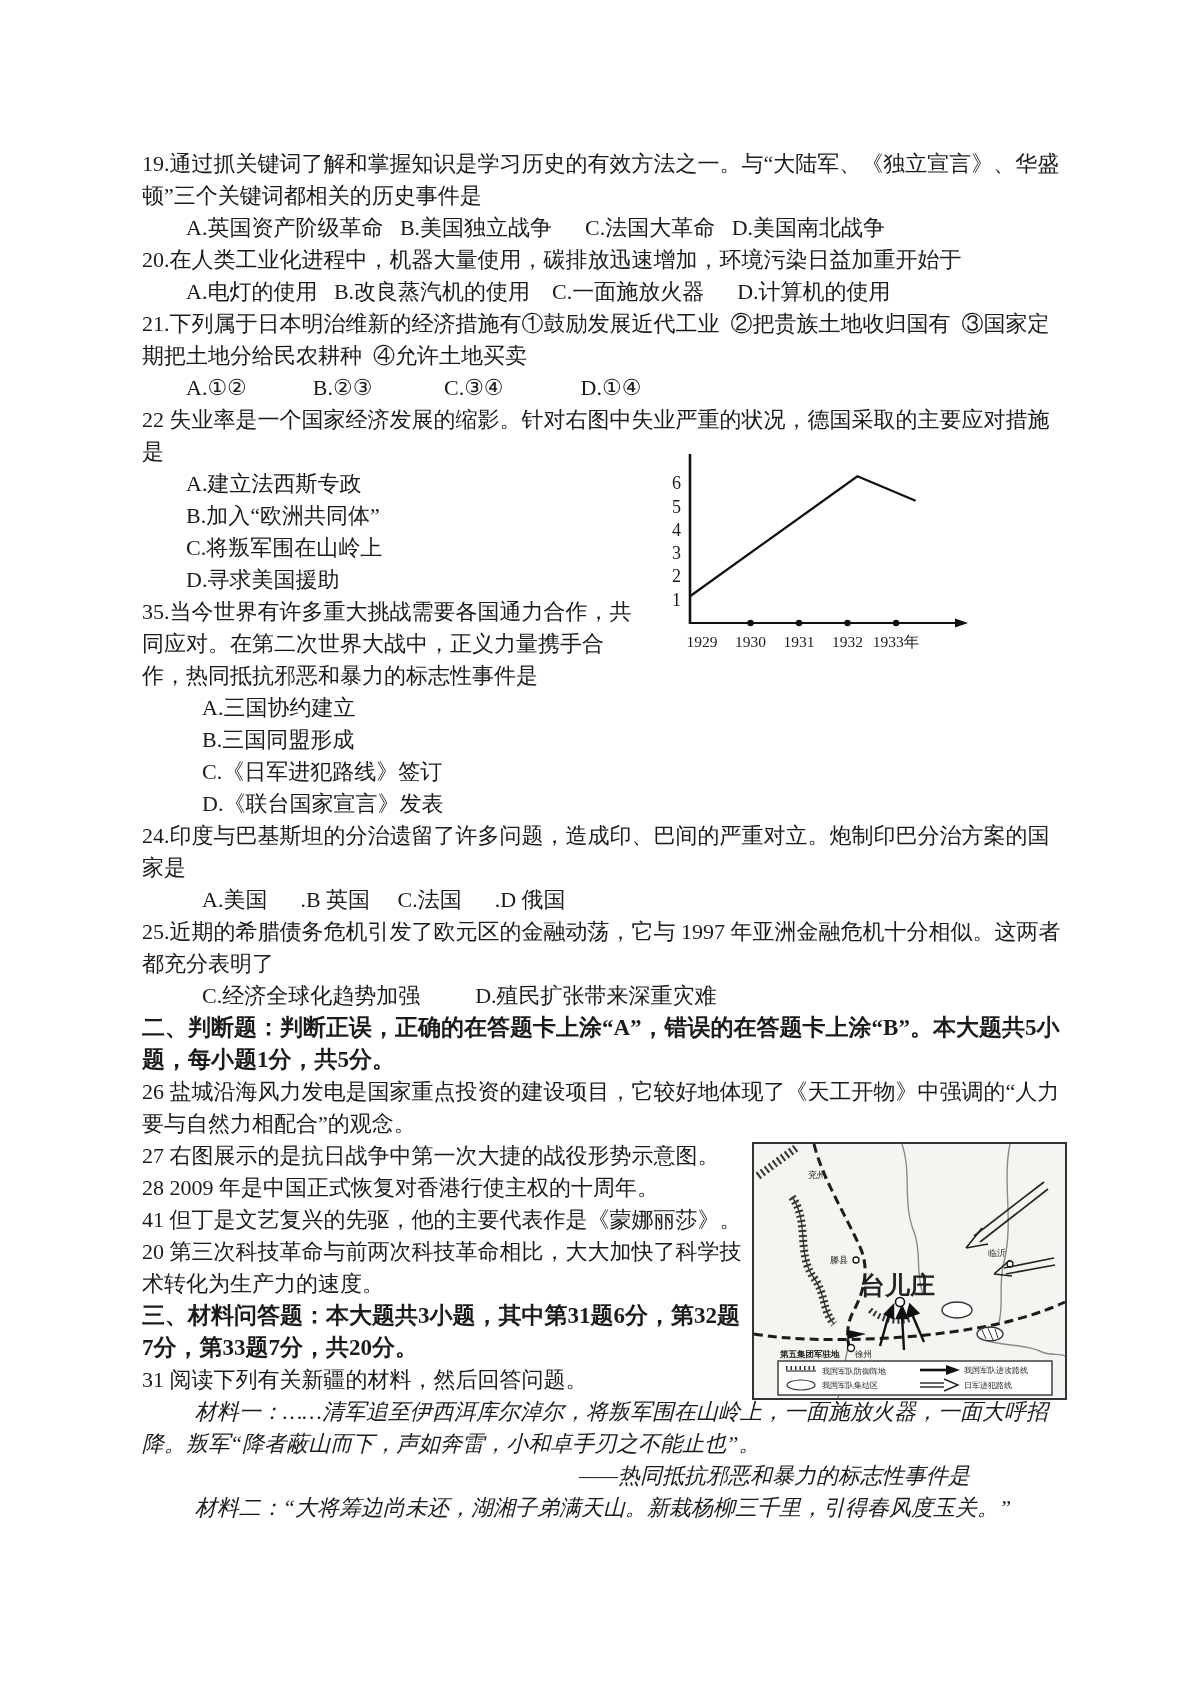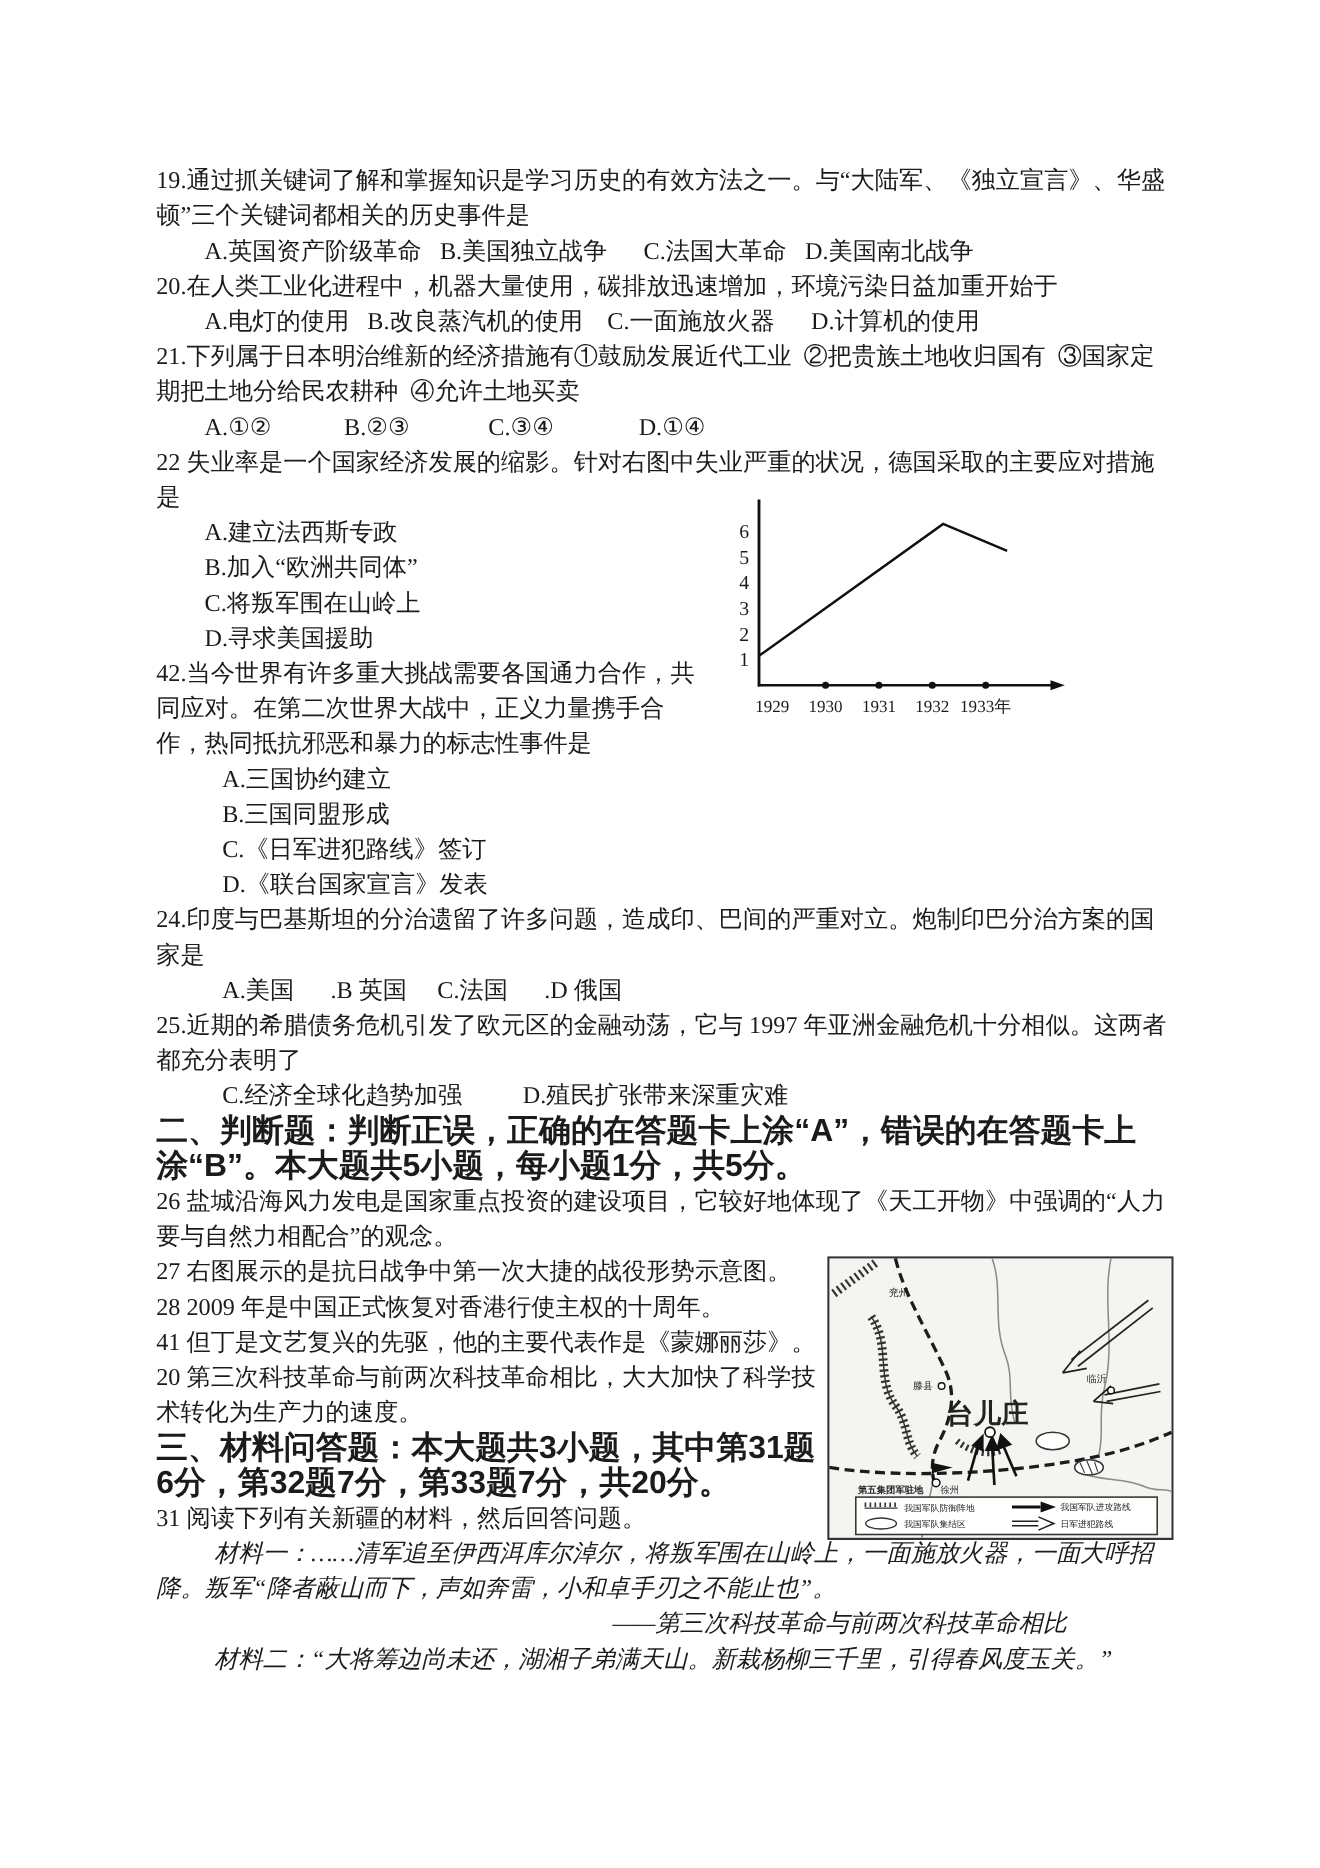--- a/index.html
+++ b/index.html
@@ -2,21 +2,21 @@
 <html><head>
 <meta charset="utf-8">
 <style>
   html,body{margin:0;padding:0;background:#ffffff;}
   .page{position:relative;width:1200px;height:1698px;background:#ffffff;color:#1b1b1b;
         font-family:"Liberation Serif",serif;overflow:hidden;margin-top:20px;}
   .content{position:absolute;left:142px;top:128px;width:924px;font-size:22px;line-height:32px;}
   .content p{margin:0;white-space:pre-wrap;}
   .opt-row{padding-left:44px;}
   .opt-col{padding-left:60px;}
-  .heading{font-family:Liberation Sans, sans-serif;font-weight:bold;font-size:29px;}
+  .heading{font-family:Liberation Serif, serif;font-weight:bold;font-size:23px;}
   .narrow{width:505px;}
   .narrow2{width:604px;}
   .kai-indent{font-style:italic;text-indent:2.4em;}
   .source{text-align:right;padding-right:96px;font-style:italic;}
   .chart-box{position:absolute;left:648px;top:428px;width:322px;height:208px;}
   .map-box{position:absolute;left:752px;top:1122px;width:305px;height:258px;}
   .chart-box svg text{font-family:"Liberation Serif",serif;fill:#1b1b1b;}
   .map-box svg text{font-family:"Liberation Sans",sans-serif;fill:#222;}
 </style>
 </head>
@@ -34,21 +34,21 @@
 
     <p>21.下列属于日本明治维新的经济措施有①鼓励发展近代工业  ②把贵族土地收归国有  ③国家定期把土地分给民农耕种  ④允许土地买卖</p>
     <p class="opt-row">A.①②            B.②③             C.③④              D.①④</p>
 
     <p>22 失业率是一个国家经济发展的缩影。针对右图中失业严重的状况，德国采取的主要应对措施是</p>
     <p class="opt-row">A.建立法西斯专政</p>
     <p class="opt-row">B.加入“欧洲共同体”</p>
     <p class="opt-row">C.将叛军围在山岭上</p>
     <p class="opt-row">D.寻求美国援助</p>
 
-    <p class="narrow">42.当今世界有许多重大挑战需要各国通力合作，共同应对。在第二次世界大战中，正义力量携手合作，热同抵抗邪恶和暴力的标志性事件是</p>
+    <p class="narrow">35.当今世界有许多重大挑战需要各国通力合作，共同应对。在第二次世界大战中，正义力量携手合作，热同抵抗邪恶和暴力的标志性事件是</p>
     <p class="opt-col">A.三国协约建立</p>
     <p class="opt-col">B.三国同盟形成</p>
     <p class="opt-col">C.《日军进犯路线》签订</p>
     <p class="opt-col">D.《联台国家宣言》发表</p>
 
     <p>24.印度与巴基斯坦的分治遗留了许多问题，造成印、巴间的严重对立。炮制印巴分治方案的国家是</p>
     <p class="opt-col">A.美国      .B 英国     C.法国      .D 俄国</p>
 
     <p>25.近期的希腊债务危机引发了欧元区的金融动荡，它与 1997 年亚洲金融危机十分相似。这两者都充分表明了</p>
     <p class="opt-col">C.经济全球化趋势加强          D.殖民扩张带来深重灾难</p>
@@ -58,21 +58,21 @@
     <p>26 盐城沿海风力发电是国家重点投资的建设项目，它较好地体现了《天工开物》中强调的“人力要与自然力相配合”的观念。</p>
     <p class="narrow2">27 右图展示的是抗日战争中第一次大捷的战役形势示意图。</p>
     <p class="narrow2">28 2009 年是中国正式恢复对香港行使主权的十周年。</p>
     <p class="narrow2">41 但丁是文艺复兴的先驱，他的主要代表作是《蒙娜丽莎》。</p>
     <p class="narrow2">20 第三次科技革命与前两次科技革命相比，大大加快了科学技术转化为生产力的速度。</p>
 
     <p class="heading narrow2">三、材料问答题：本大题共3小题，其中第31题6分，第32题7分，第33题7分，共20分。</p>
 
     <p class="narrow2">31 阅读下列有关新疆的材料，然后回答问题。</p>
     <p class="kai-indent">材料一：……清军追至伊西洱库尔淖尔，将叛军围在山岭上，一面施放火器，一面大呼招降。叛军“降者蔽山而下，声如奔雷，小和卓手刃之不能止也”。</p>
-    <p class="source">——第三次科技革命与前两次科技革命相比</p>
+    <p class="source">——热同抵抗邪恶和暴力的标志性事件是</p>
     <p class="kai-indent">材料二：“大将筹边尚未还，湖湘子弟满天山。新栽杨柳三千里，引得春风度玉关。”</p>
 
   </div>
 
   <div class="chart-box">
     <svg id="chart-svg" width="322" height="208" viewBox="0 0 322 208">
         <line x1="42" y1="6" x2="42" y2="176" stroke="#111" stroke-width="2.6"></line>
         <line x1="41" y1="175" x2="308" y2="175" stroke="#111" stroke-width="2.2"></line>
         <polygon points="307,170.5 320,175 307,179.5" fill="#111"></polygon>
         <text x="33" y="157.71428571428572" text-anchor="end" font-size="18">1</text>

